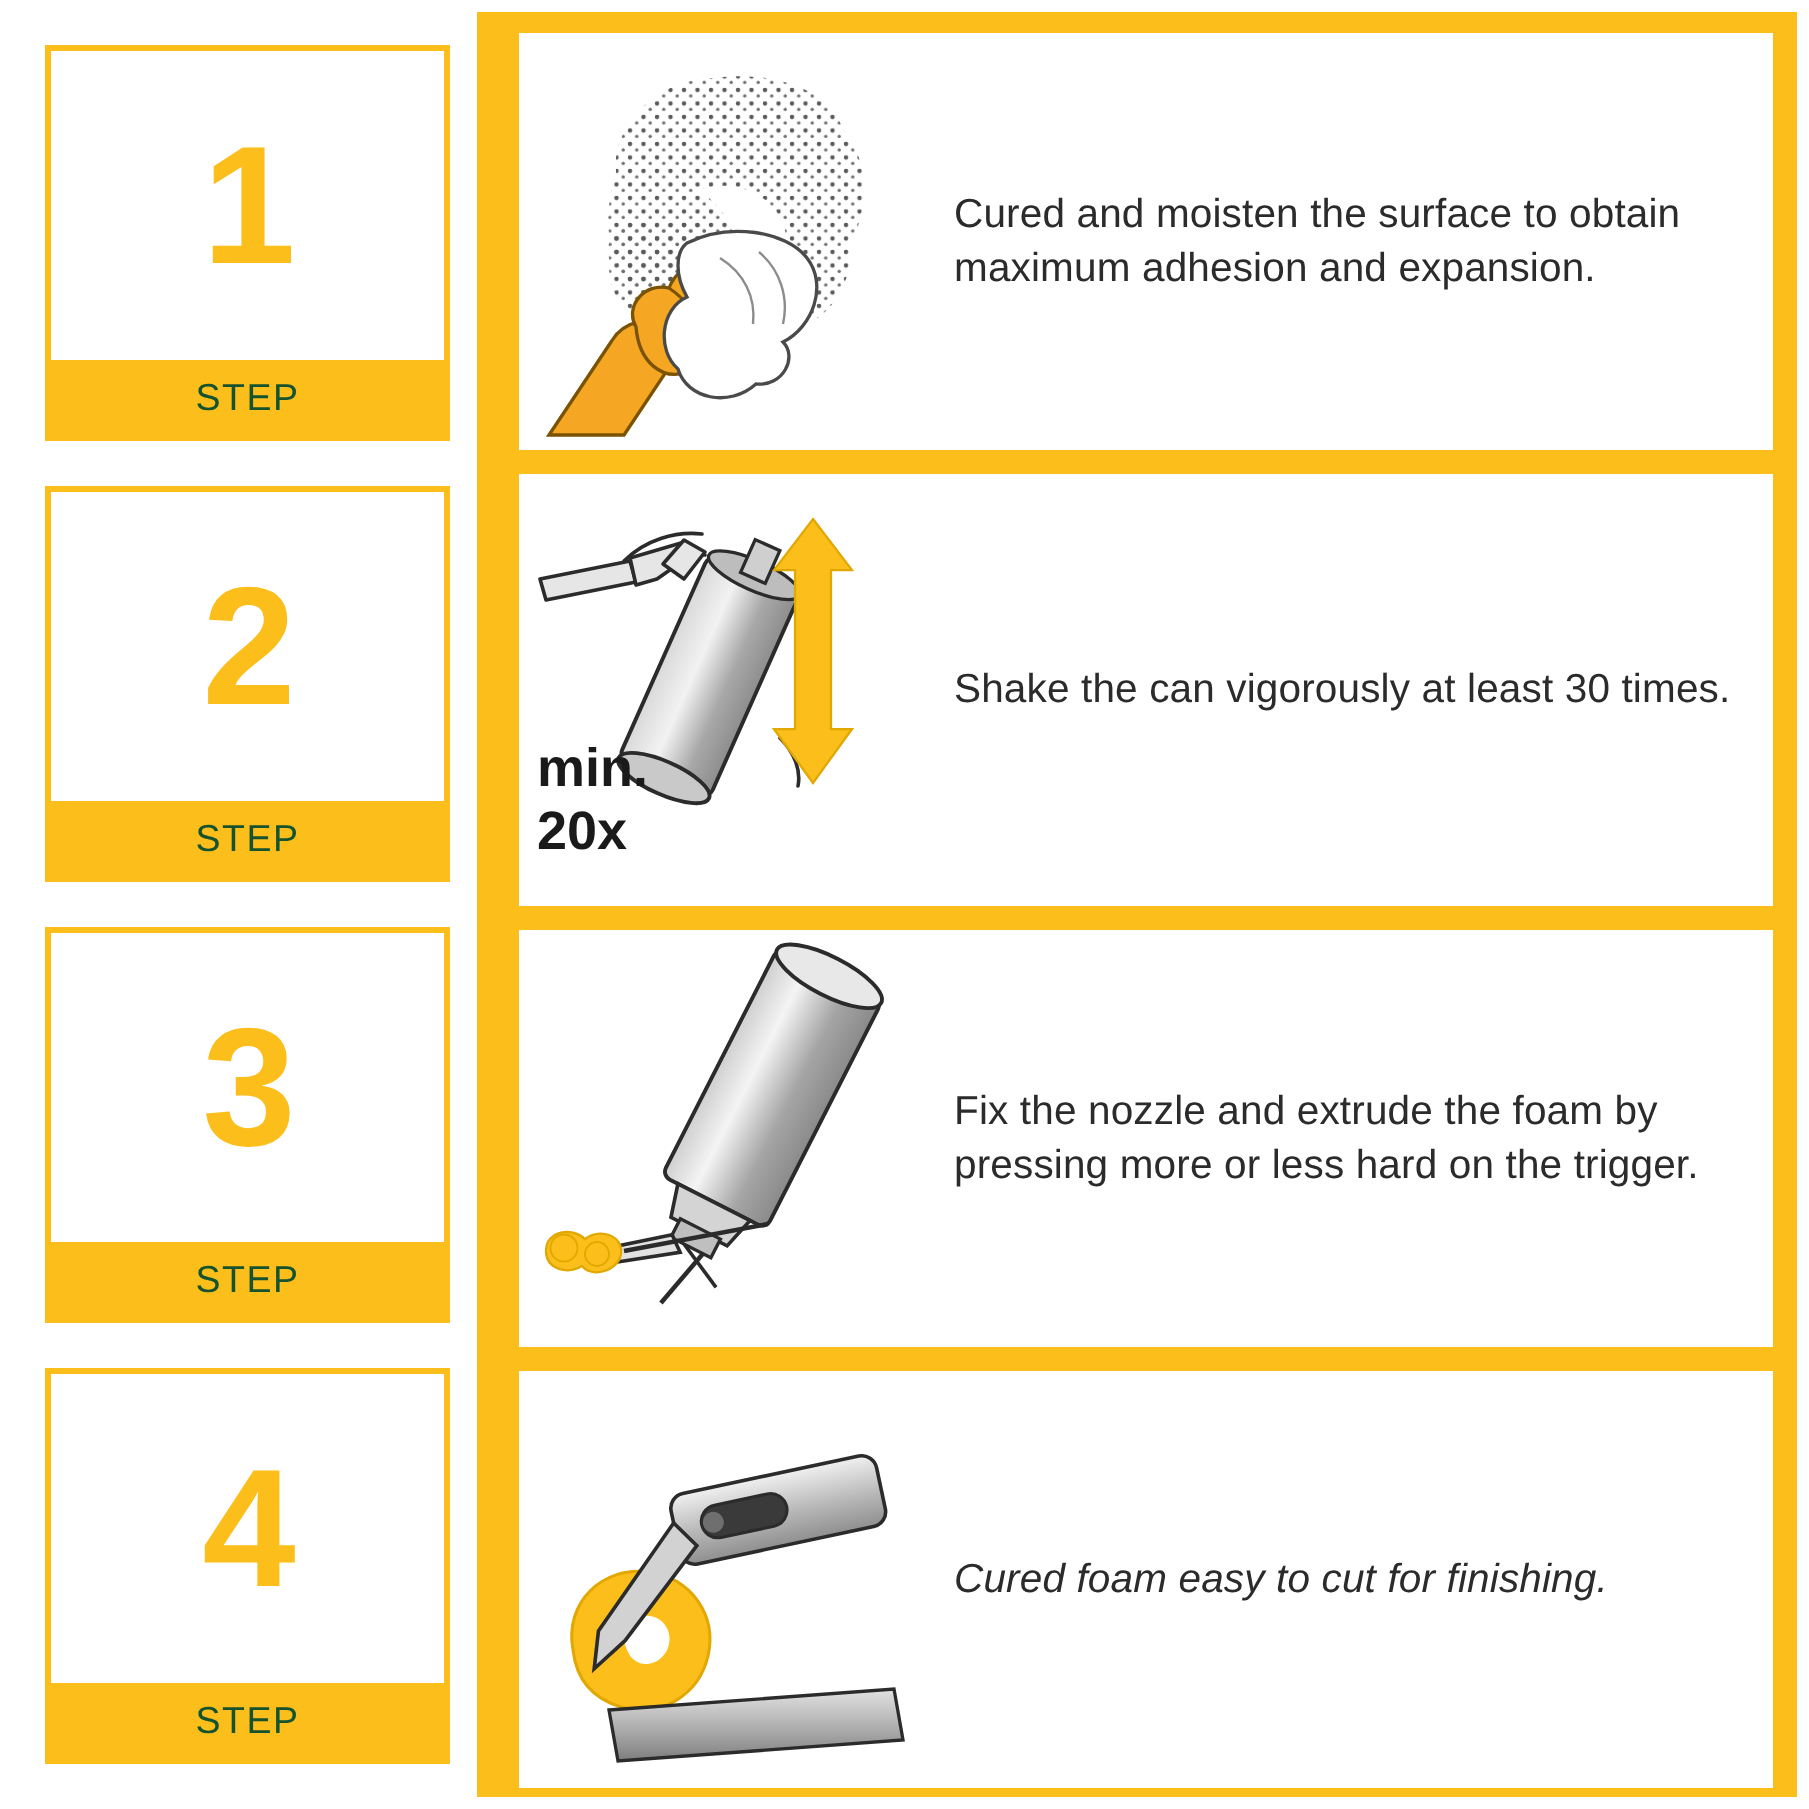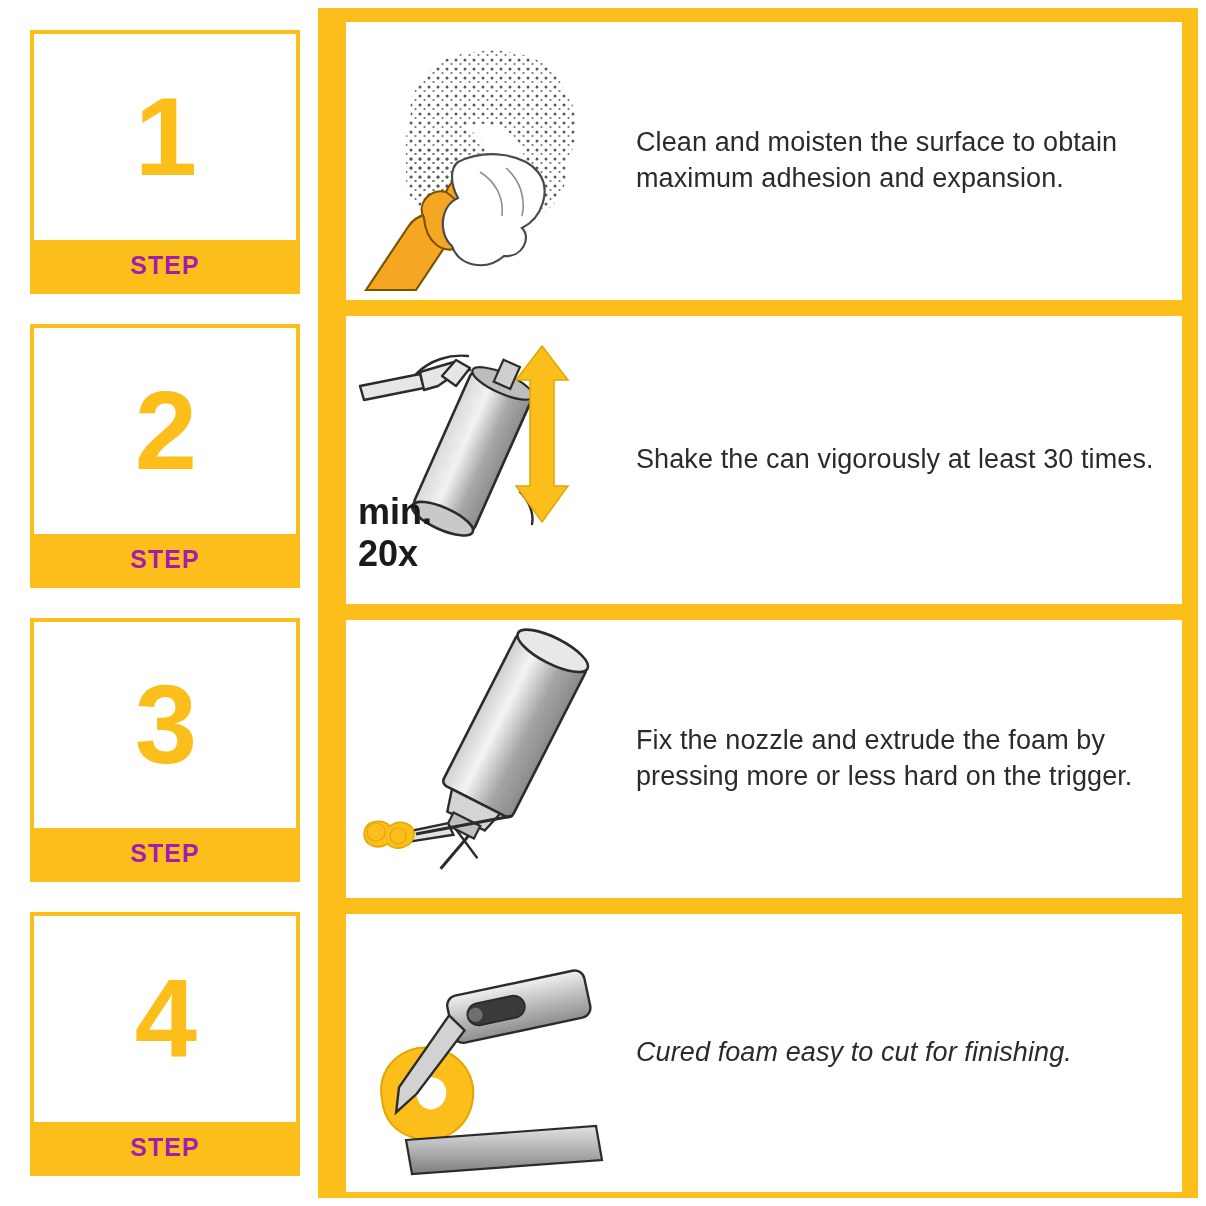--- a/index.html
+++ b/index.html
@@ -66,23 +66,23 @@
     color: #FBBE1A;
     font-size: 112px;
     font-weight: bold;
     line-height: 1;
     letter-spacing: -2px;
   }
   .step-card .lbl {
     flex: 0 0 auto;
     height: 50px;
     background: #FBBE1A;
-    color: #a21caf;
+    color: #14532d;
     font-size: 25px;
-    font-weight: bold;
+    font-weight: normal;
     letter-spacing: 1px;
     display: flex;
     align-items: center;
     justify-content: center;
   }
   #step-card-1 { top: 22px;  height: 264px; }
   #step-card-2 { top: 316px; height: 264px; }
   #step-card-3 { top: 610px; height: 264px; }
   #step-card-4 { top: 904px; height: 264px; }
 
@@ -186,21 +186,21 @@
           <path d="M136,164 C142,176 146,190 144,202" fill="none" stroke="#7a5200" stroke-width="2"></path>
           <path d="M162,184 C160,194 156,202 150,208" fill="none" stroke="#7a5200" stroke-width="2"></path>
 
           <path d="M112,140 C140,126 178,132 192,150 C206,168 196,196 176,206
                    C186,216 176,236 158,234 C140,250 112,244 106,224
                    C92,212 94,184 112,176 C104,162 104,146 112,140 Z" fill="#ffffff" stroke="#4a4a4a" stroke-width="2.2"></path>
           <path d="M134,150 C150,160 158,176 156,194" fill="none" stroke="#8c8c8c" stroke-width="1.6"></path>
           <path d="M160,146 C174,158 180,176 176,194" fill="none" stroke="#8c8c8c" stroke-width="1.6"></path>
         </svg>
       </div>
-      <div class="text">Clean and moisten the surface to obtain maximum adhesion and expansion.</div>
+      <div class="text">Cured and moisten the surface to obtain maximum adhesion and expansion.</div>
     </div>
 
     <div class="panel" id="panel-2">
       <div class="art">
         <svg viewBox="0 0 290 288" xmlns="http://www.w3.org/2000/svg">
           <defs>
             <linearGradient id="canGrad2" x1="0" y1="0" x2="1" y2="0">
               <stop offset="0%" stop-color="#d9d9d9"></stop>
               <stop offset="35%" stop-color="#f2f2f2"></stop>
               <stop offset="70%" stop-color="#a8a8a8"></stop>

